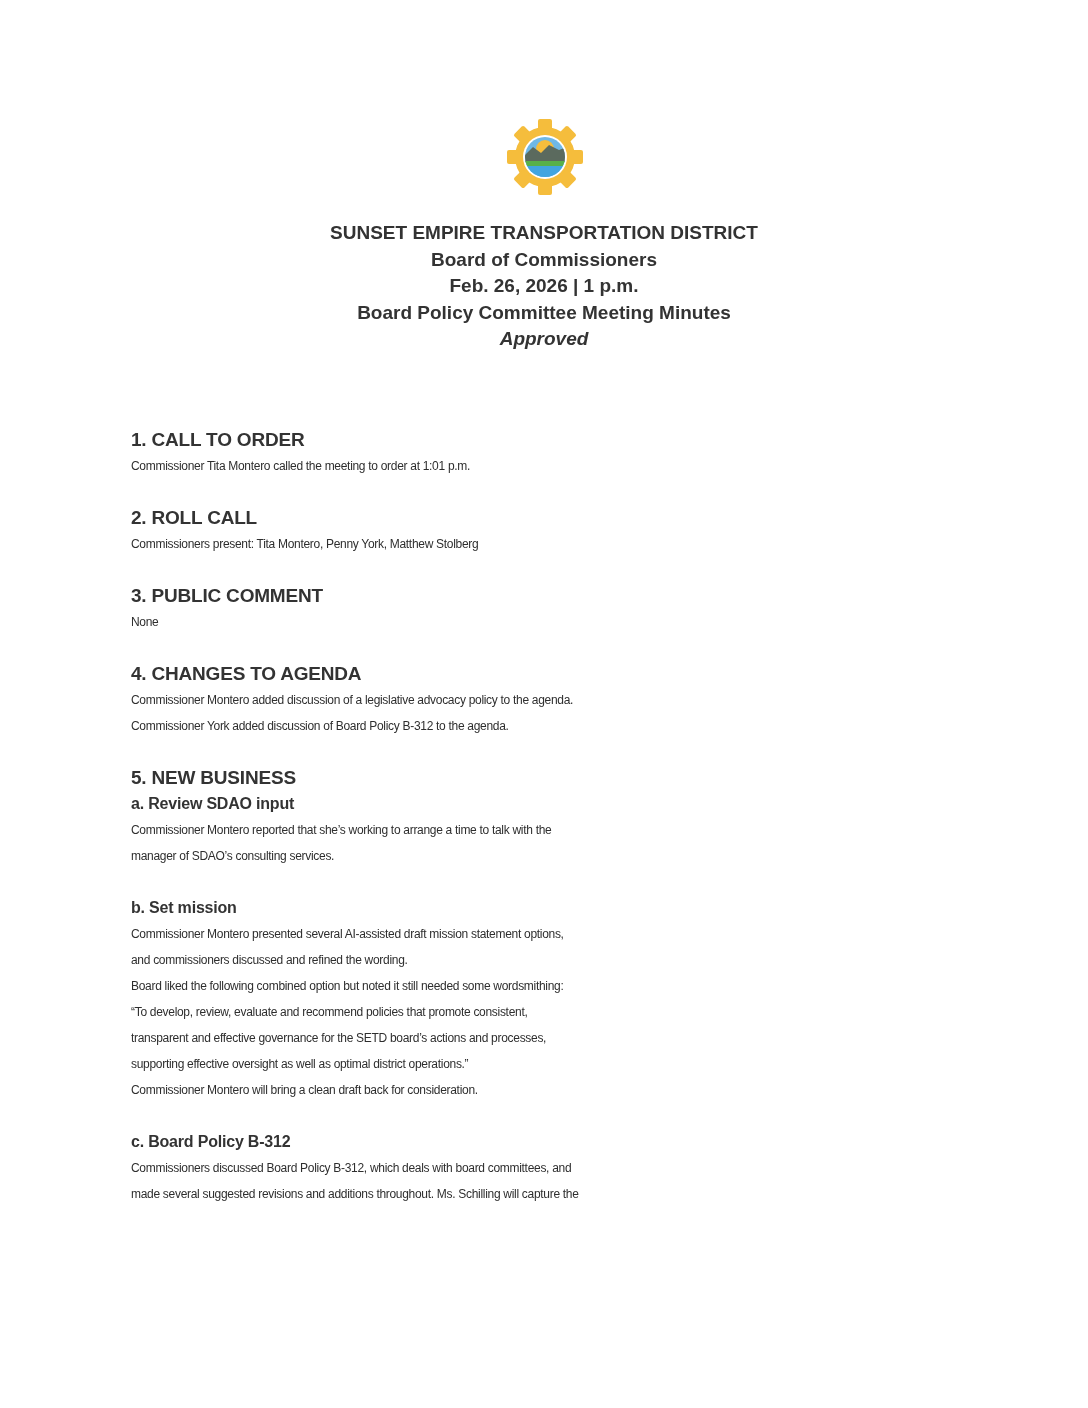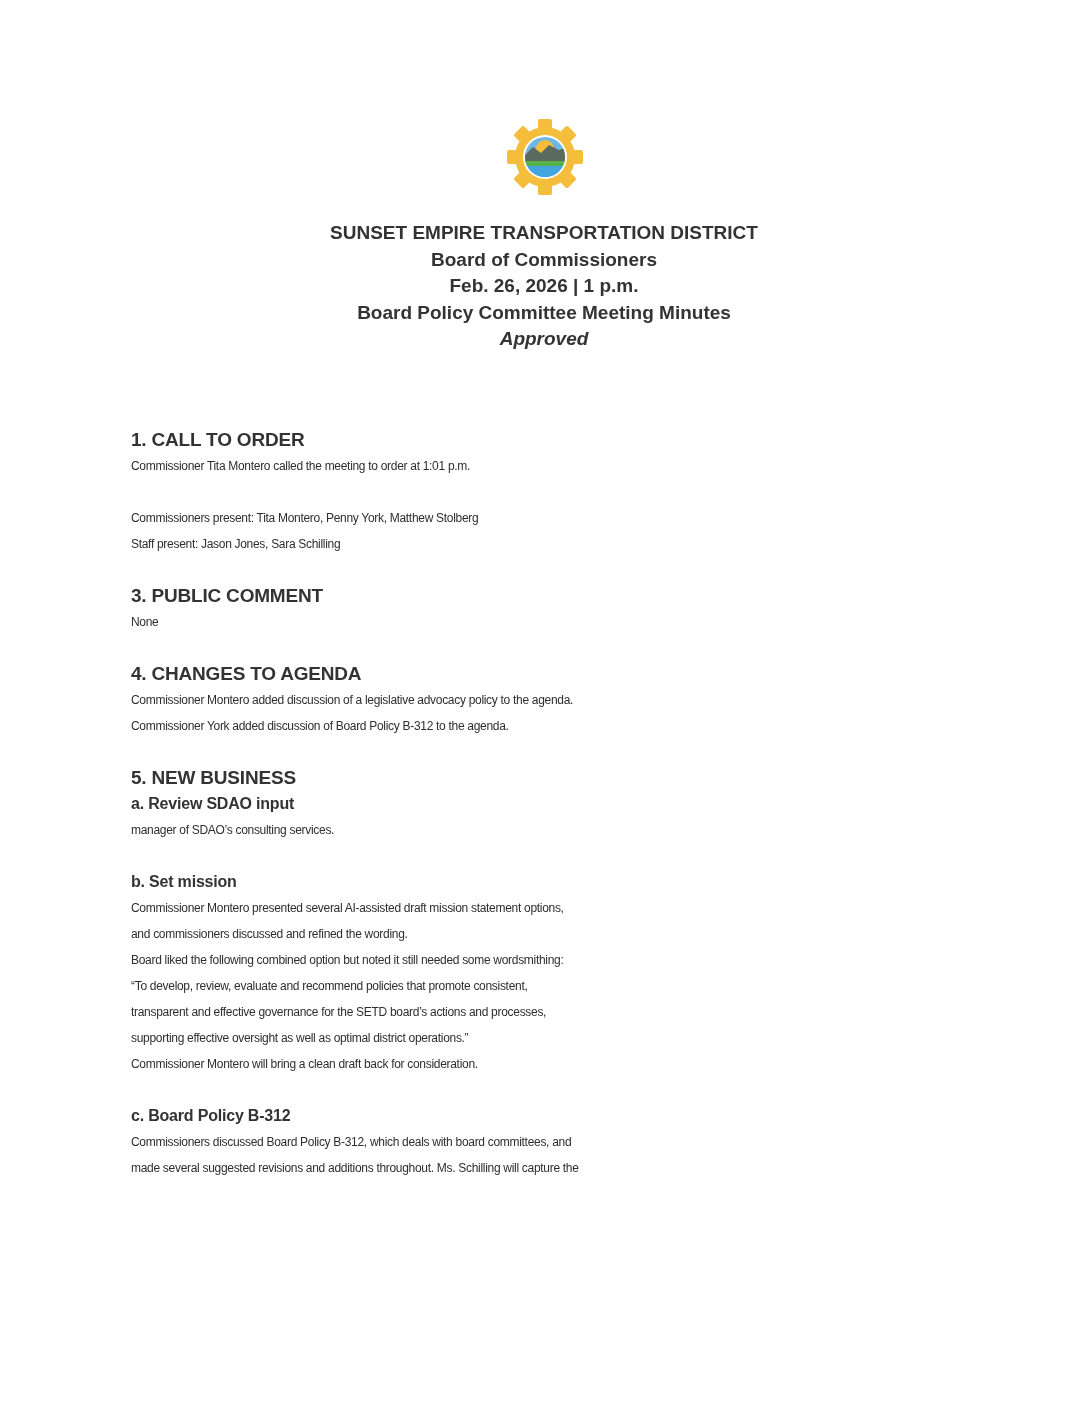--- a/index.html
+++ b/index.html
@@ -54,22 +54,22 @@
 </div>
 
 <div class="content">
   <div>
     <div class="sec-title">1. CALL TO ORDER</div>
     <div class="para">Commissioner Tita Montero called the meeting to order at 1:01 p.m.</div>
   </div>
   <div class="gap"></div>
 
   <div>
+    <div class="sec-title">2. ROLL CALL</div>
     <div class="para">Commissioners present: Tita Montero, Penny York, Matthew Stolberg</div>
-    <div class="para">Staff present: Jason Jones, Sara Schilling</div>
   </div>
   <div class="gap"></div>
 
   <div>
     <div class="sec-title">3. PUBLIC COMMENT</div>
     <div class="para">None</div>
   </div>
   <div class="gap"></div>
 
   <div>
@@ -77,20 +77,21 @@
     <div class="para">Commissioner Montero added discussion of a legislative advocacy policy to the agenda.</div>
     <div class="para">Commissioner York added discussion of Board Policy B-312 to the agenda.</div>
   </div>
   <div class="gap"></div>
 
   <div>
     <div class="sec-title">5. NEW BUSINESS</div>
 
     <div>
       <div class="sub-title">a. Review SDAO input</div>
+      <div class="para">Commissioner Montero reported that she’s working to arrange a time to talk with the</div>
       <div class="para">manager of SDAO’s consulting services.</div>
     </div>
     <div class="gap"></div>
 
     <div>
       <div class="sub-title">b. Set mission</div>
       <div class="para">Commissioner Montero presented several AI-assisted draft mission statement options,</div>
       <div class="para">and commissioners discussed and refined the wording.</div>
       <div class="para">Board liked the following combined option but noted it still needed some wordsmithing:</div>
       <div class="para">“To develop, review, evaluate and recommend policies that promote consistent,</div>

